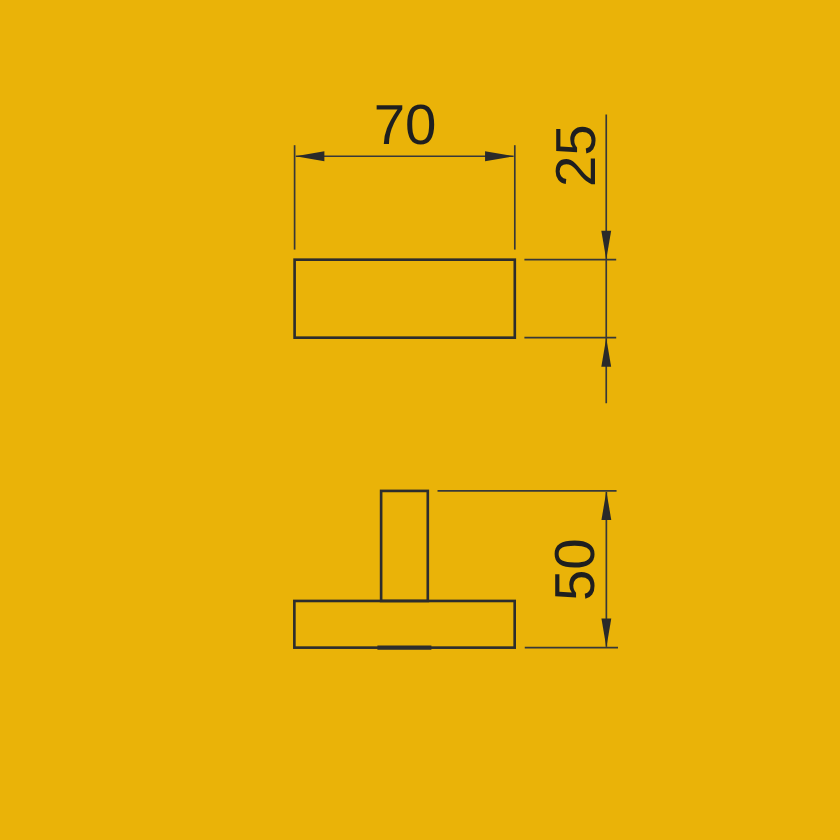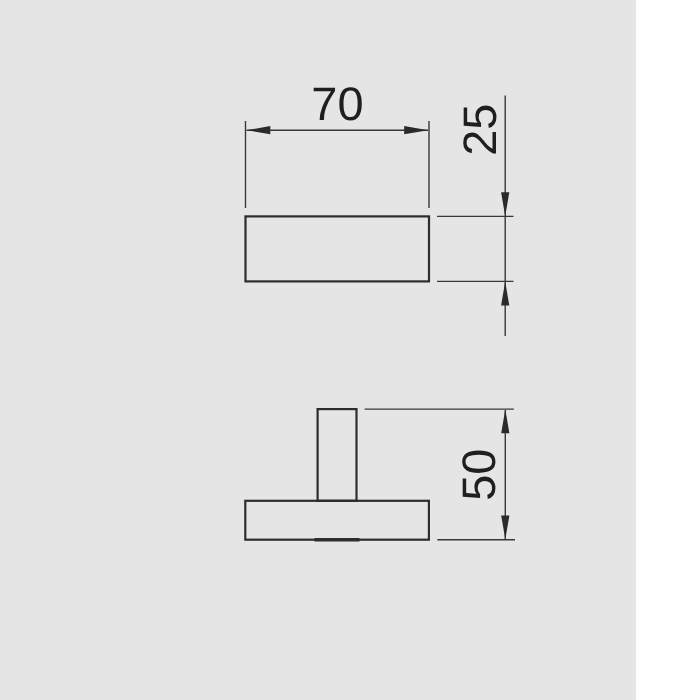--- a/index.html
+++ b/index.html
@@ -1,16 +1,16 @@
 <!DOCTYPE html>
 <html><head>
 <meta charset="utf-8">
 <style>
   html,body{margin:0;padding:0;background:#ffffff;}
-  #canvas{width:636px;height:700px;position:relative;background:#e5e5e5;}
+  #canvas{width:700px;height:700px;position:relative;background:#eab308;}
   svg{display:block;}
   text{font-family:"Liberation Sans", sans-serif;fill:#1f1f1f;text-rendering:geometricPrecision;fill-opacity:.999;}
 </style>
 </head>
 <body>
 <div id="canvas">
 <svg width="700" height="700" viewBox="0 0 700 700">
 
   <rect x="245.5" y="216.4" width="183.5" height="65" fill="none" stroke="#2d2d2d" stroke-width="2.2"></rect>
 

